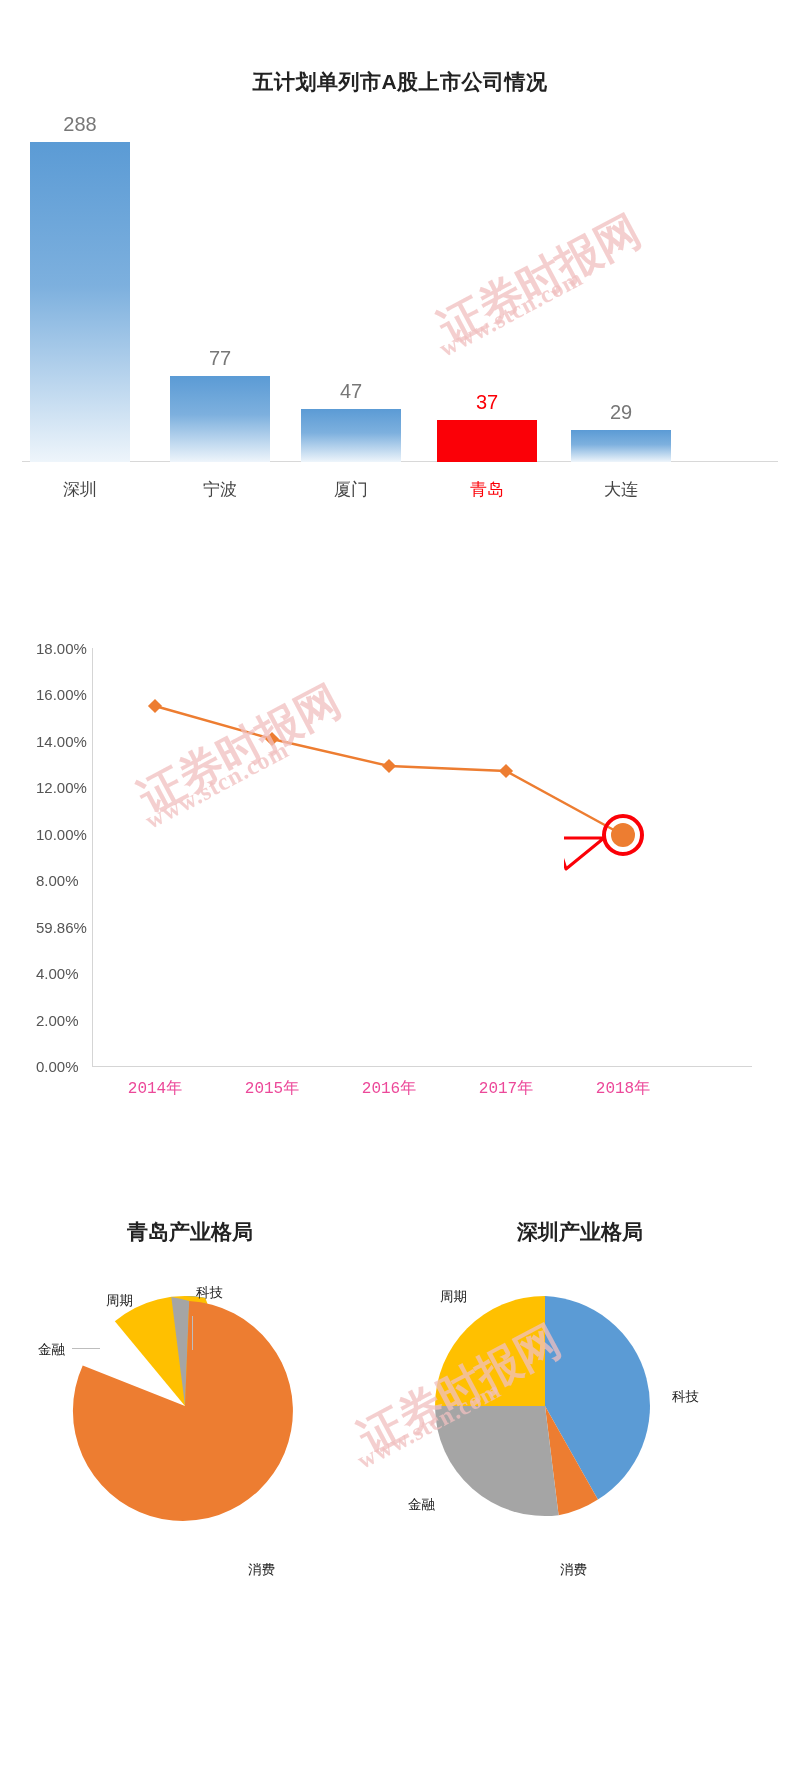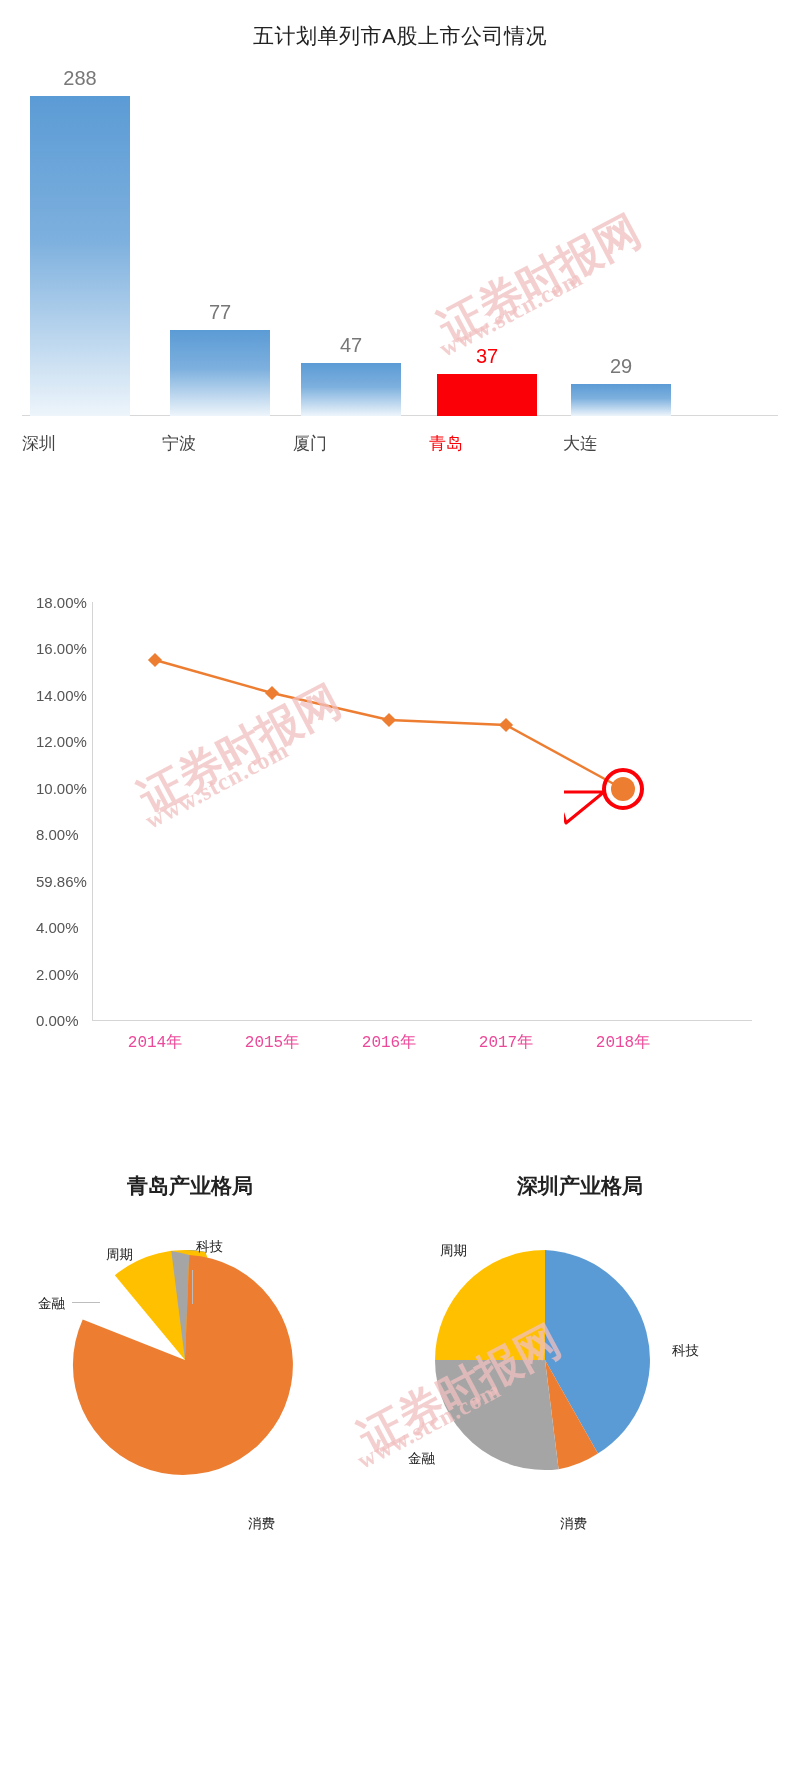--- a/index.html
+++ b/index.html
@@ -12,24 +12,25 @@
     width: 800px;
     height: 1788px;
     position: relative;
     overflow: hidden;
   }
 
   
   .panel { position: relative; width: 800px; }
   .chart-title {
     text-align: center;
-    font-weight: normal;
+    font-weight: bold;
     font-size: 21px;
     color: #222222;
     letter-spacing: 0.5px;
+    margin-top: 46px;
   }
 
   .watermark {
     position: absolute;
     color: #f1c0c0;
     font-weight: bold;
     opacity: 0.75;
     transform: rotate(-28deg);
     pointer-events: none;
     white-space: nowrap;
@@ -72,22 +73,22 @@
     left: 20px;
     width: 100px;
     background: linear-gradient(to bottom, #5b9bd5 0%, #7db0de 45%, #cfe2f3 85%, #eef5fb 100%);
   }
   .bar-rect.hl {
     background: #fb0007;
   }
   .bar-label {
     position: absolute;
     top: 16px;
-    left: 12px; width: 140px;
-    text-align: left;
+    left: 0; width: 140px;
+    text-align: center;
     font-size: 17px;
     color: #444444;
   }
   .bar-label.hl { color: #fb0007; }
   .bar-value.hl { color: #fb0007; }
 
   
   #panel-line { height: 600px; }
   #panel-line .chart-title { padding-top: 18px; }
   .line-area {

